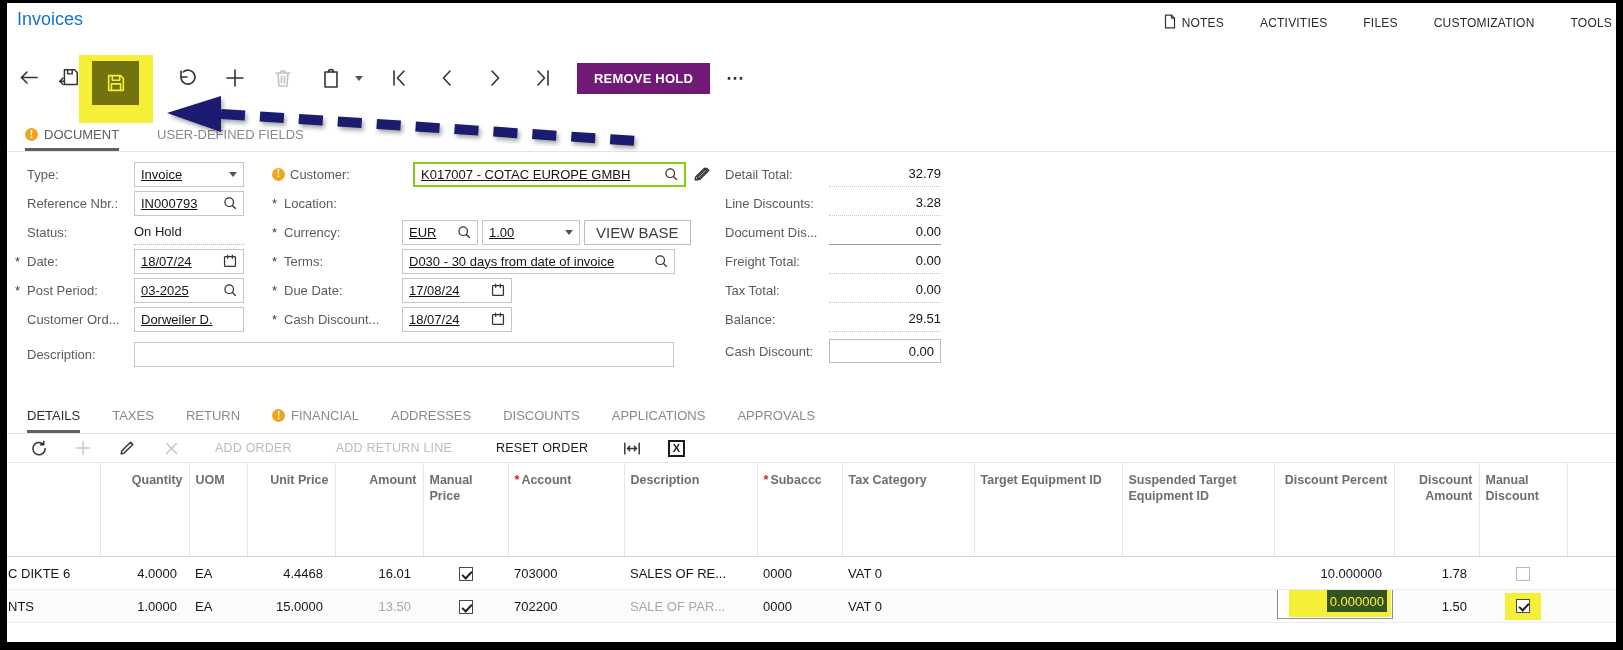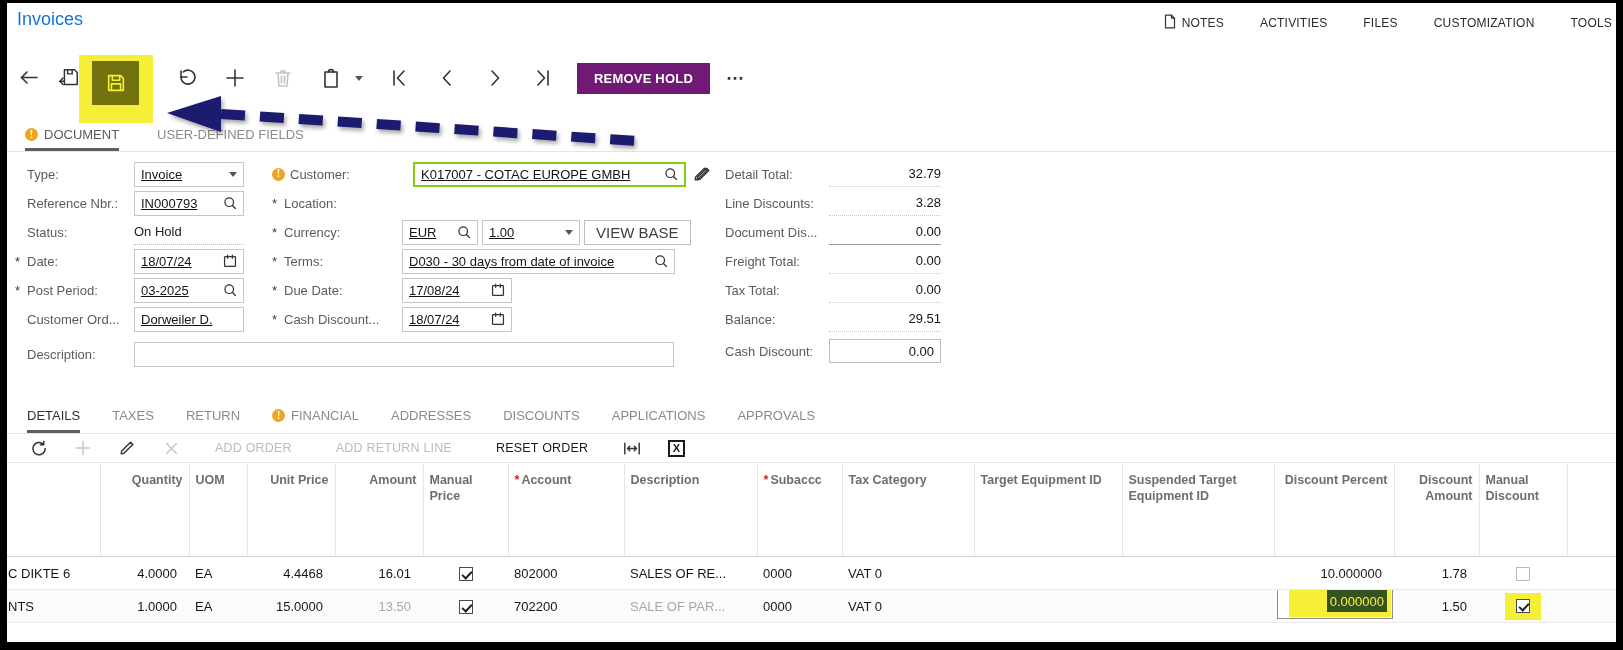--- a/index.html
+++ b/index.html
@@ -542,21 +542,21 @@
       </tr>
     </thead>
     <tbody>
       <tr>
         <td class="first">C DIKTE 6</td>
         <td class="num">4.0000</td>
         <td>EA</td>
         <td class="num">4.4468</td>
         <td class="num">16.01</td>
         <td class="ctr"><span class="cbx checked"></span></td>
-        <td>802000</td>
+        <td>703000</td>
         <td>SALES OF RE...</td>
         <td>0000</td>
         <td>VAT 0</td>
         <td></td>
         <td></td>
         <td class="num">10.000000</td>
         <td class="num">1.78</td>
         <td class="ctr"><span class="cbx"></span></td>
         <td></td>
       </tr>

